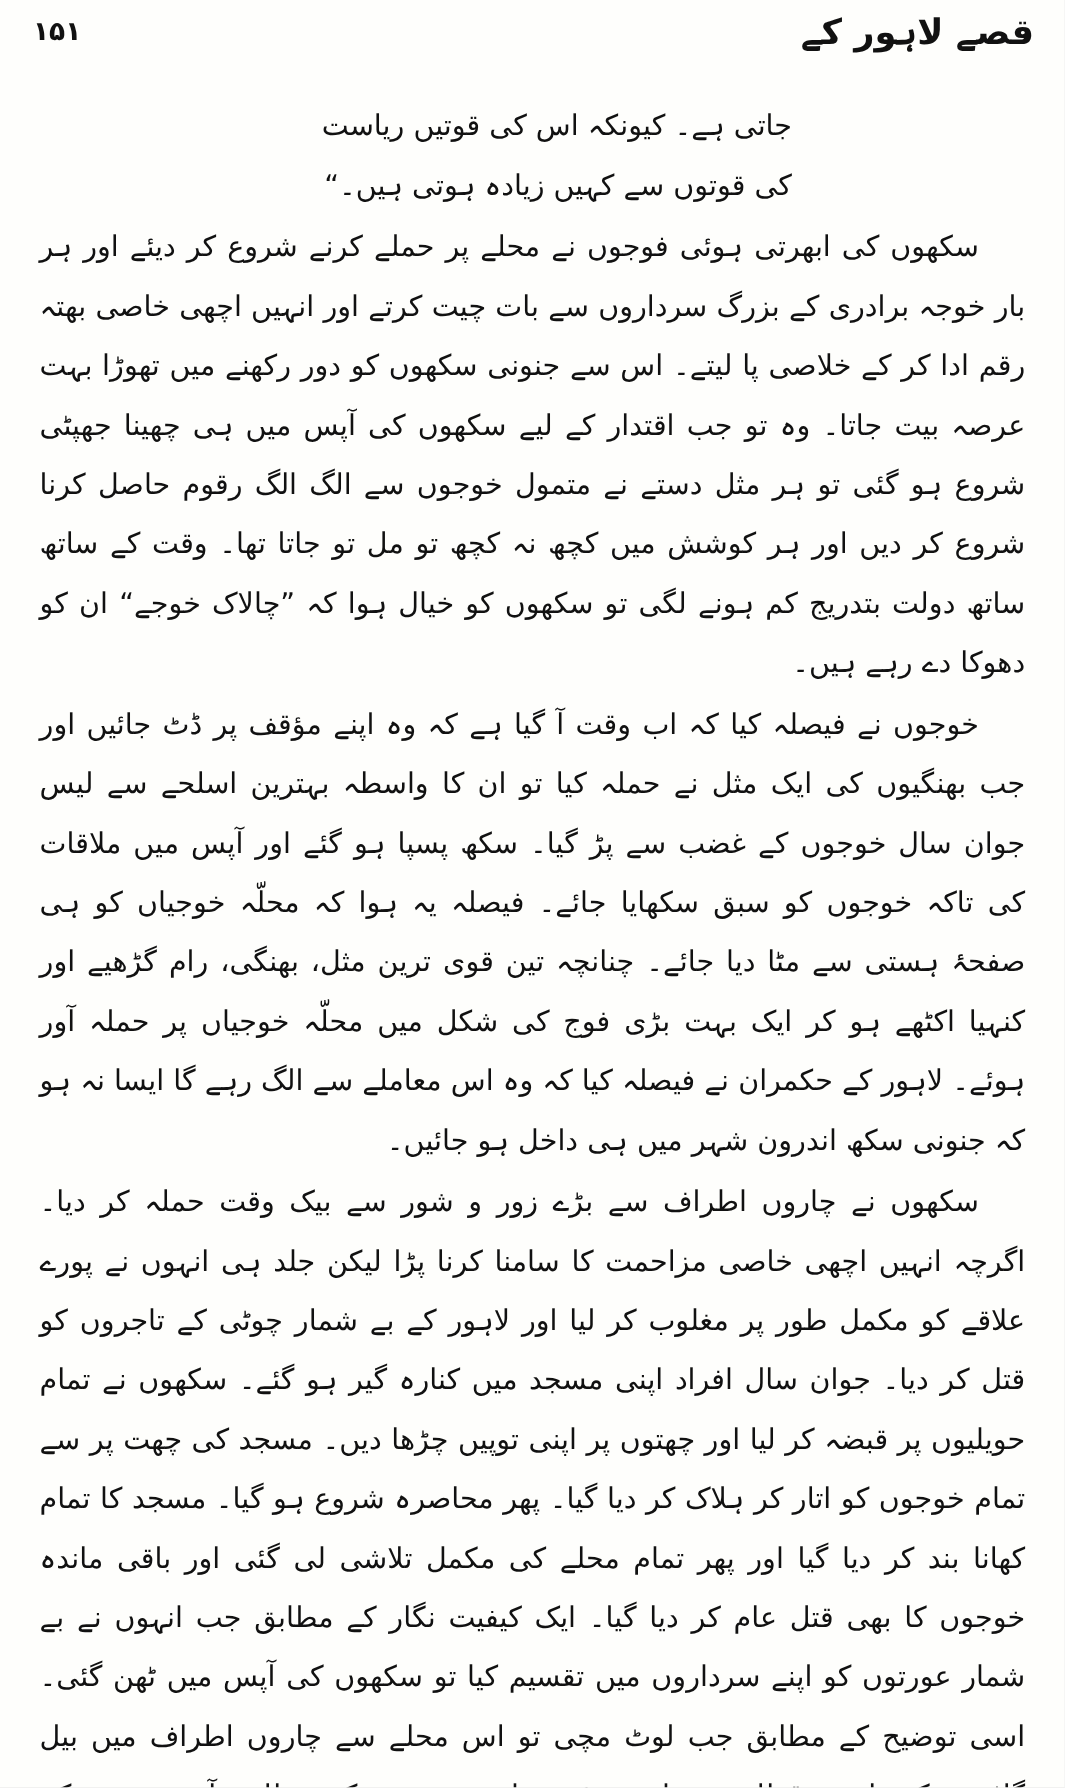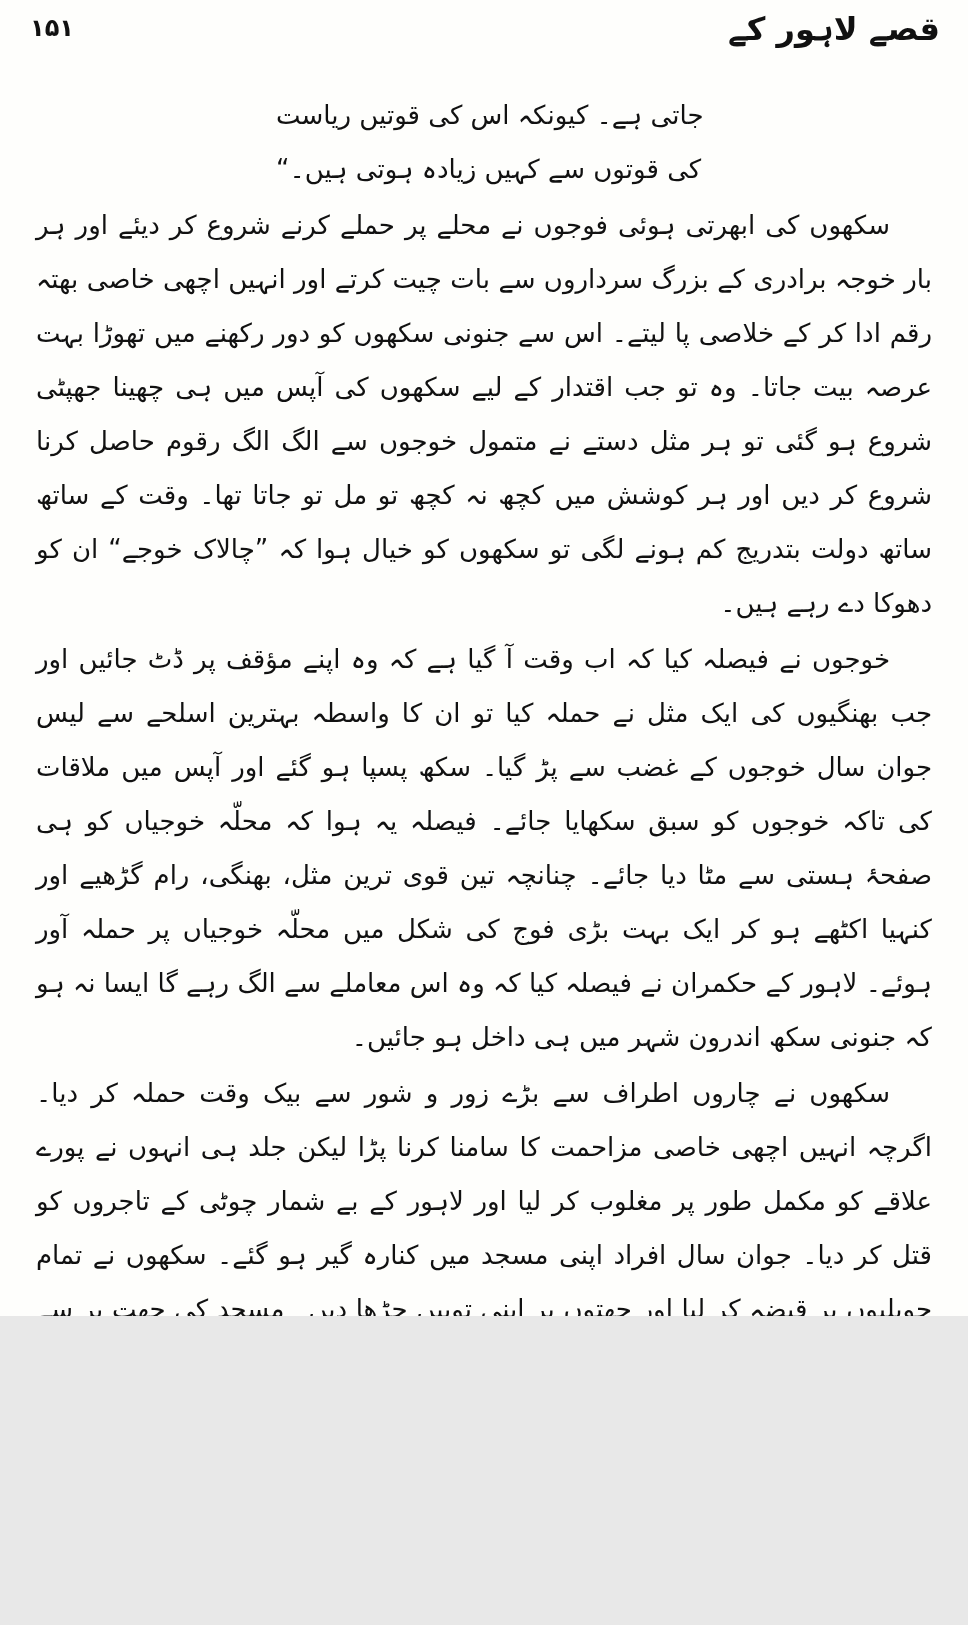--- a/index.html
+++ b/index.html
@@ -3,21 +3,21 @@
 <meta charset="utf-8">
 <style>
   html, body {
     margin: 0;
     padding: 0;
     background: #e8e8e8;
   }
   .page {
     position: relative;
     width: 968px;
-    height: 1316px;
+    height: 1625px;
     margin: 0 auto;
     background: #fefefc;
     color: #111;
     font-family: "DejaVu Sans", sans-serif;
     direction: rtl;
     overflow: hidden;
     box-sizing: border-box;
   }
   .page-header {
     position: absolute;
@@ -53,21 +53,21 @@
     text-justify: inter-word;
   }
   .body-text p {
     margin: 0 0 2px 0;
     text-indent: 42px; 
   }
   .body-text p.continuation {
     text-indent: 0;
     margin-right: 212px;
     margin-left: 240px;
-    text-align: left;
+    text-align: right;
   }
 </style>
 </head>
 <body>
 
 <div class="page">
 
   <div class="page-header">
     <span class="page-number">۱۵۱</span>
     <span class="header-title">قصے لاہور کے</span>

